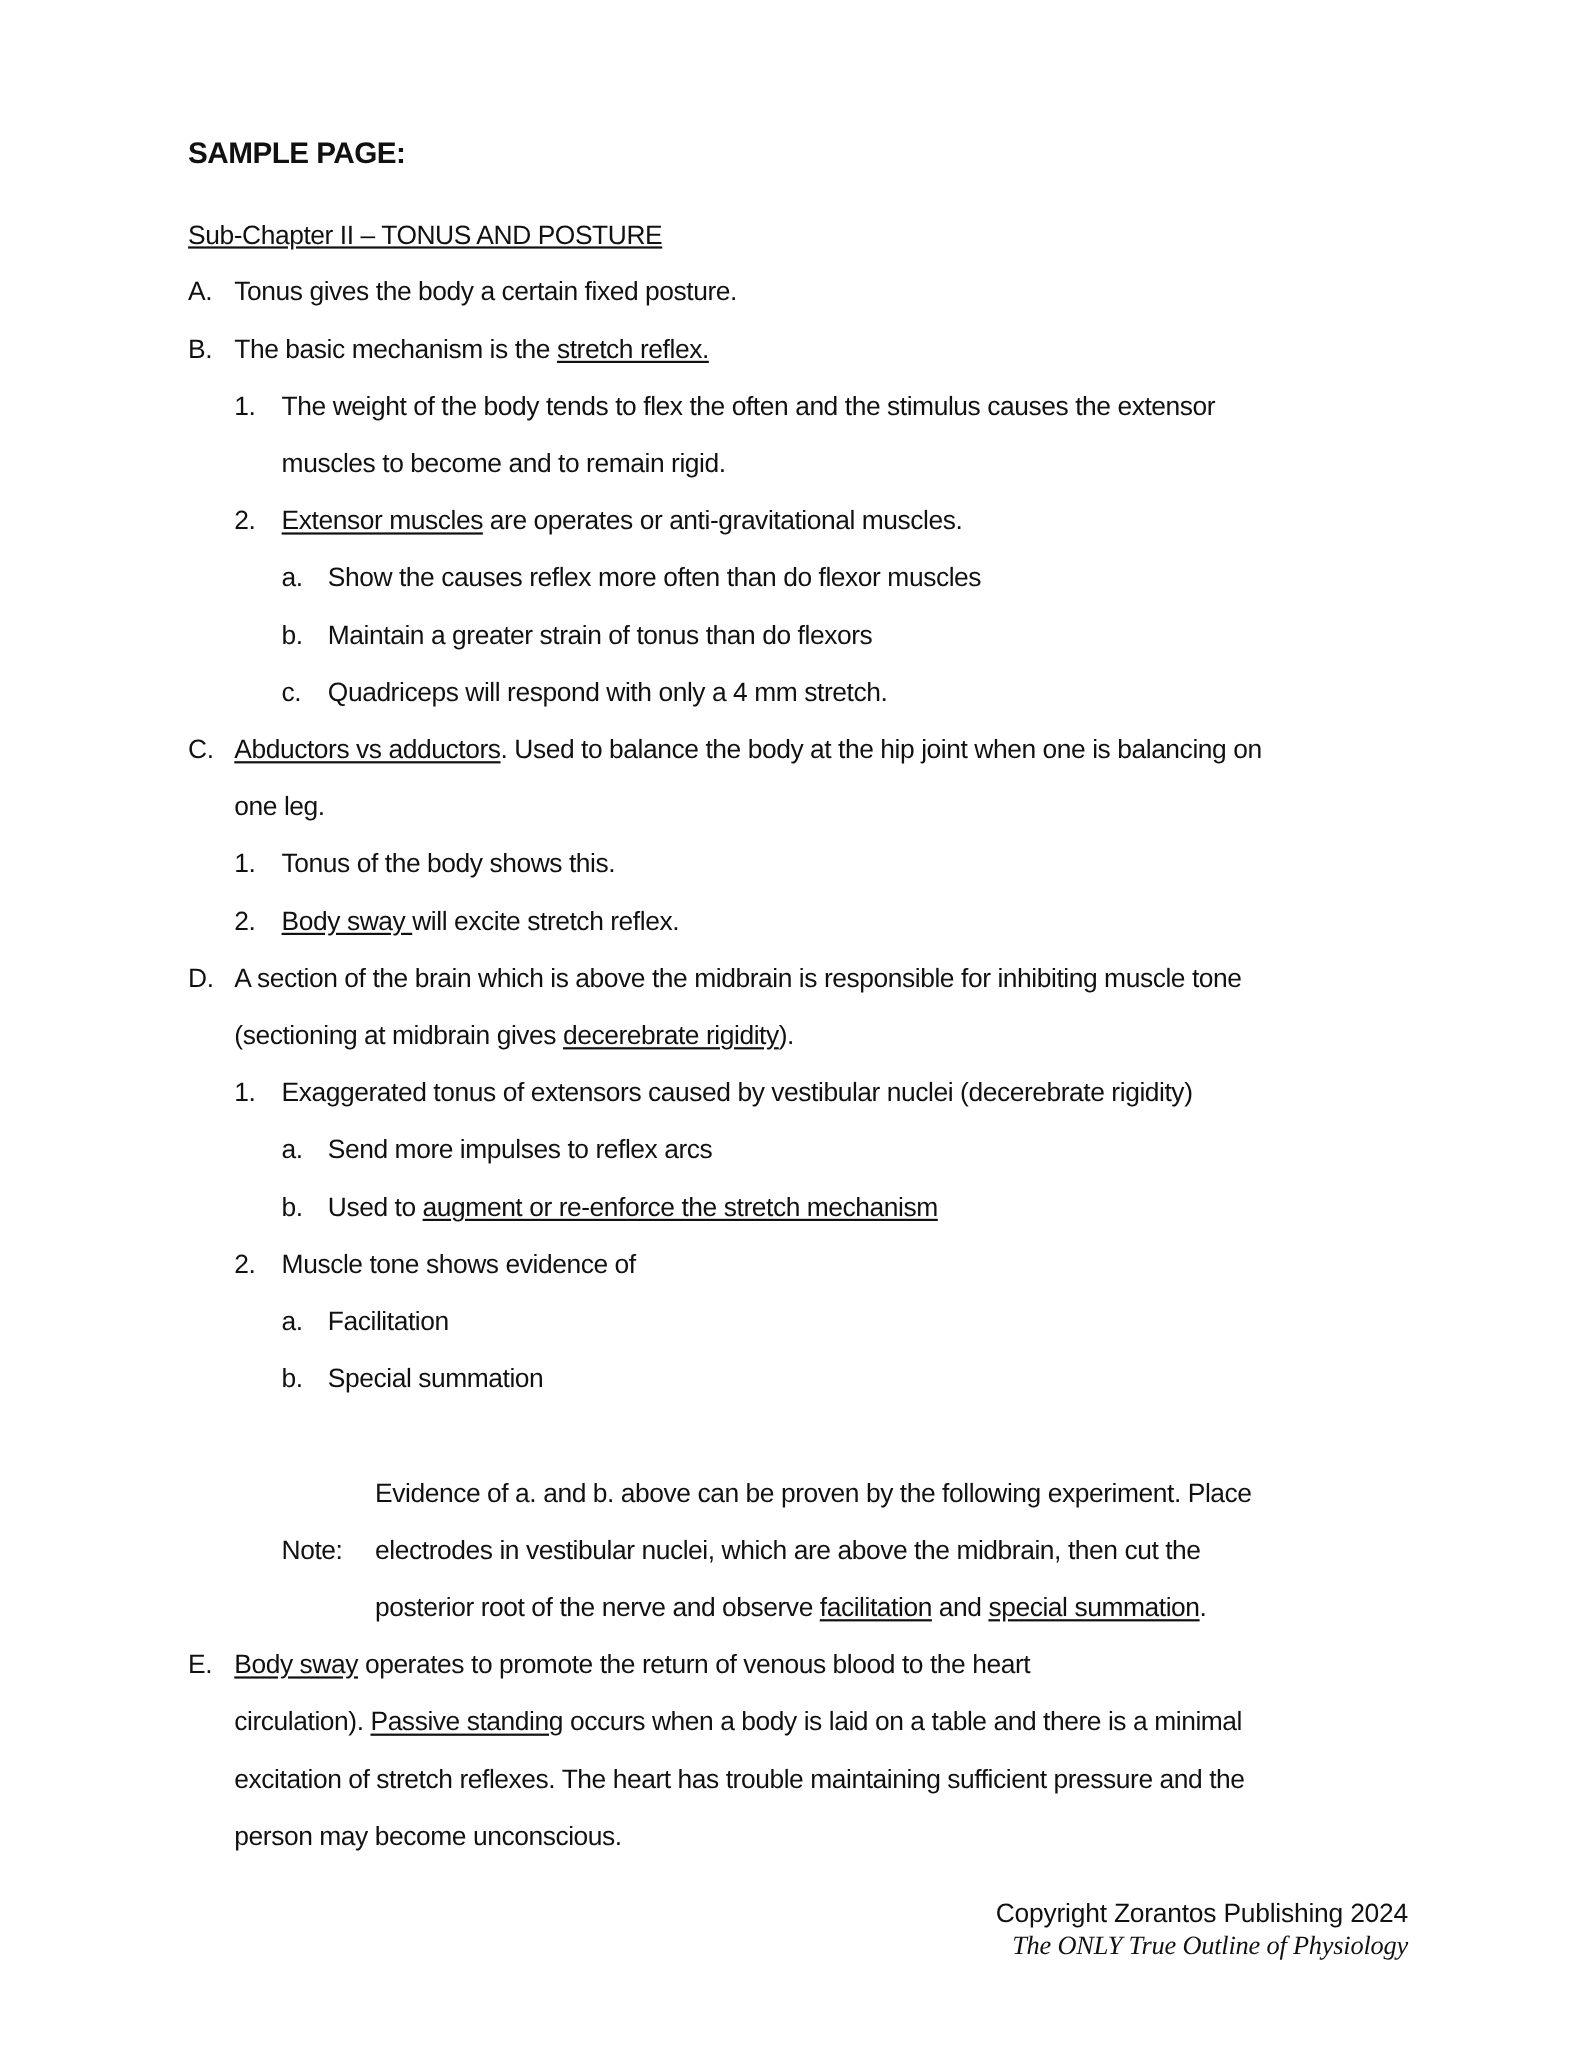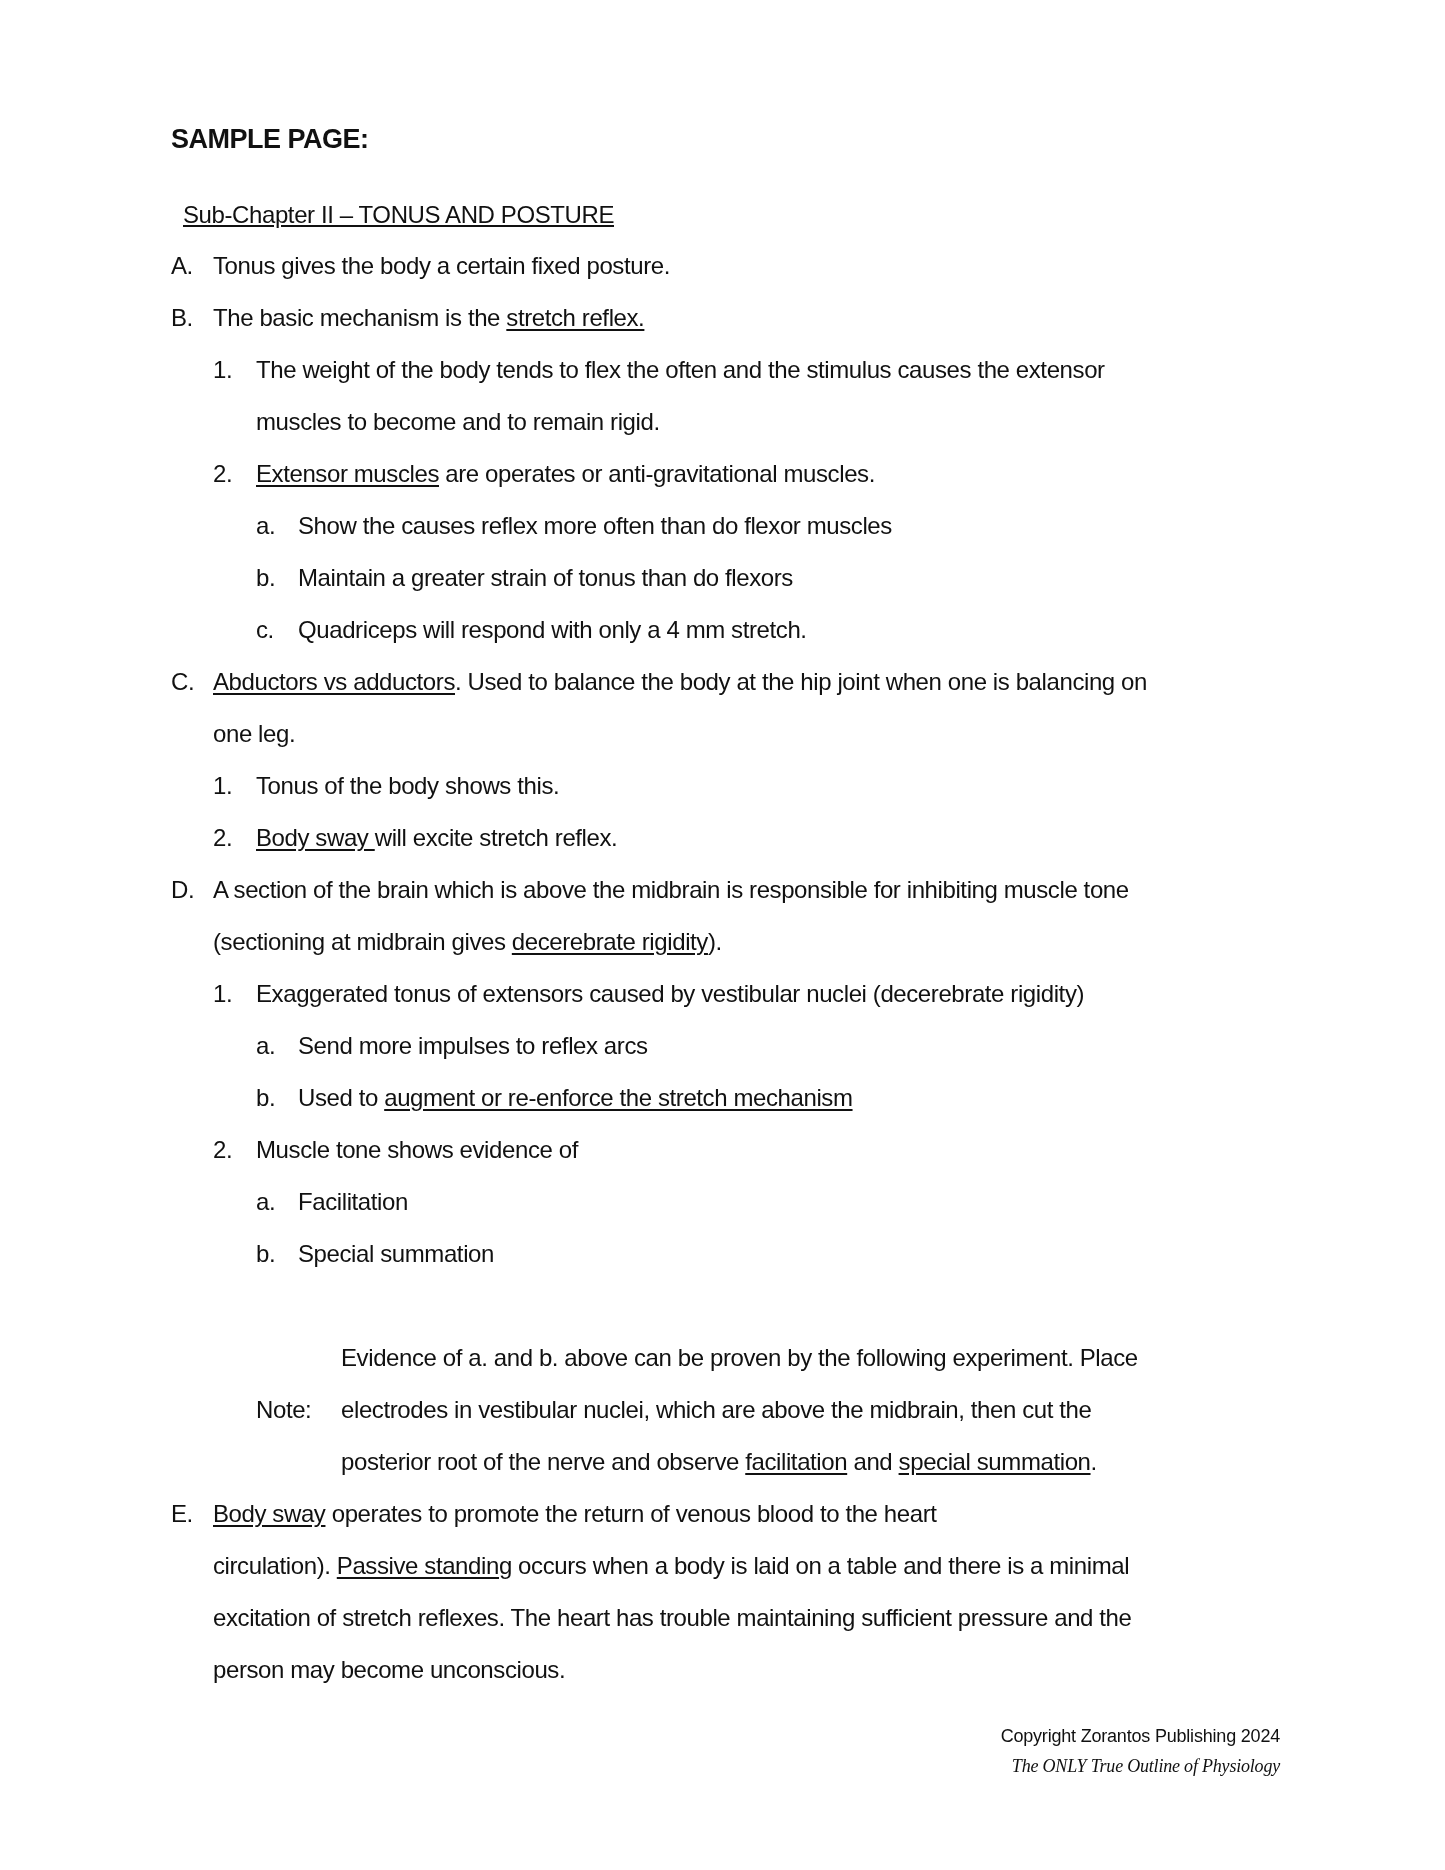--- a/index.html
+++ b/index.html
@@ -1,22 +1,22 @@
 <!DOCTYPE html>
 <html><head>
 <meta charset="utf-8">
 <style>
   html, body { margin: 0; padding: 0; background: #ffffff; }
   body { width: 1445px; height: 1870px; position: relative; overflow: hidden;
          font-family: "Liberation Sans", sans-serif; color: #111; }
   .page-title { position: absolute; left: 171px; top: 124px; font-size: 27px; font-weight: bold; letter-spacing: -0.5px; }
-  .subchapter { position: absolute; left: 171px; top: 201px; font-size: 24px; text-decoration: underline; letter-spacing: -0.4px; margin-left: 12px; }
+  .subchapter { position: absolute; left: 171px; top: 201px; font-size: 24px; text-decoration: underline; letter-spacing: -0.4px; }
   .line { position: absolute; font-size: 24px; white-space: nowrap; letter-spacing: -0.4px; }
   .u { text-decoration: underline; text-underline-offset: 3px; }
-  .footer { position: absolute; right: 165px; font-size: 18px; text-align: right; white-space: nowrap; letter-spacing: -0.2px; }
+  .footer { position: absolute; right: 165px; font-size: 24px; text-align: right; white-space: nowrap; letter-spacing: -0.2px; }
   .footer.italic { font-style: italic; font-family: Liberation Serif, serif; }
 </style>
 </head>
 <body>
 
 <div class="page-title">SAMPLE PAGE:</div>
 <div class="subchapter">Sub-Chapter II – TONUS AND POSTURE</div>
 
 <div class="line" style="top:252px;left:171px">A.</div>
 <div class="line" style="top:252px;left:213px">Tonus gives the body a certain fixed posture.</div>

